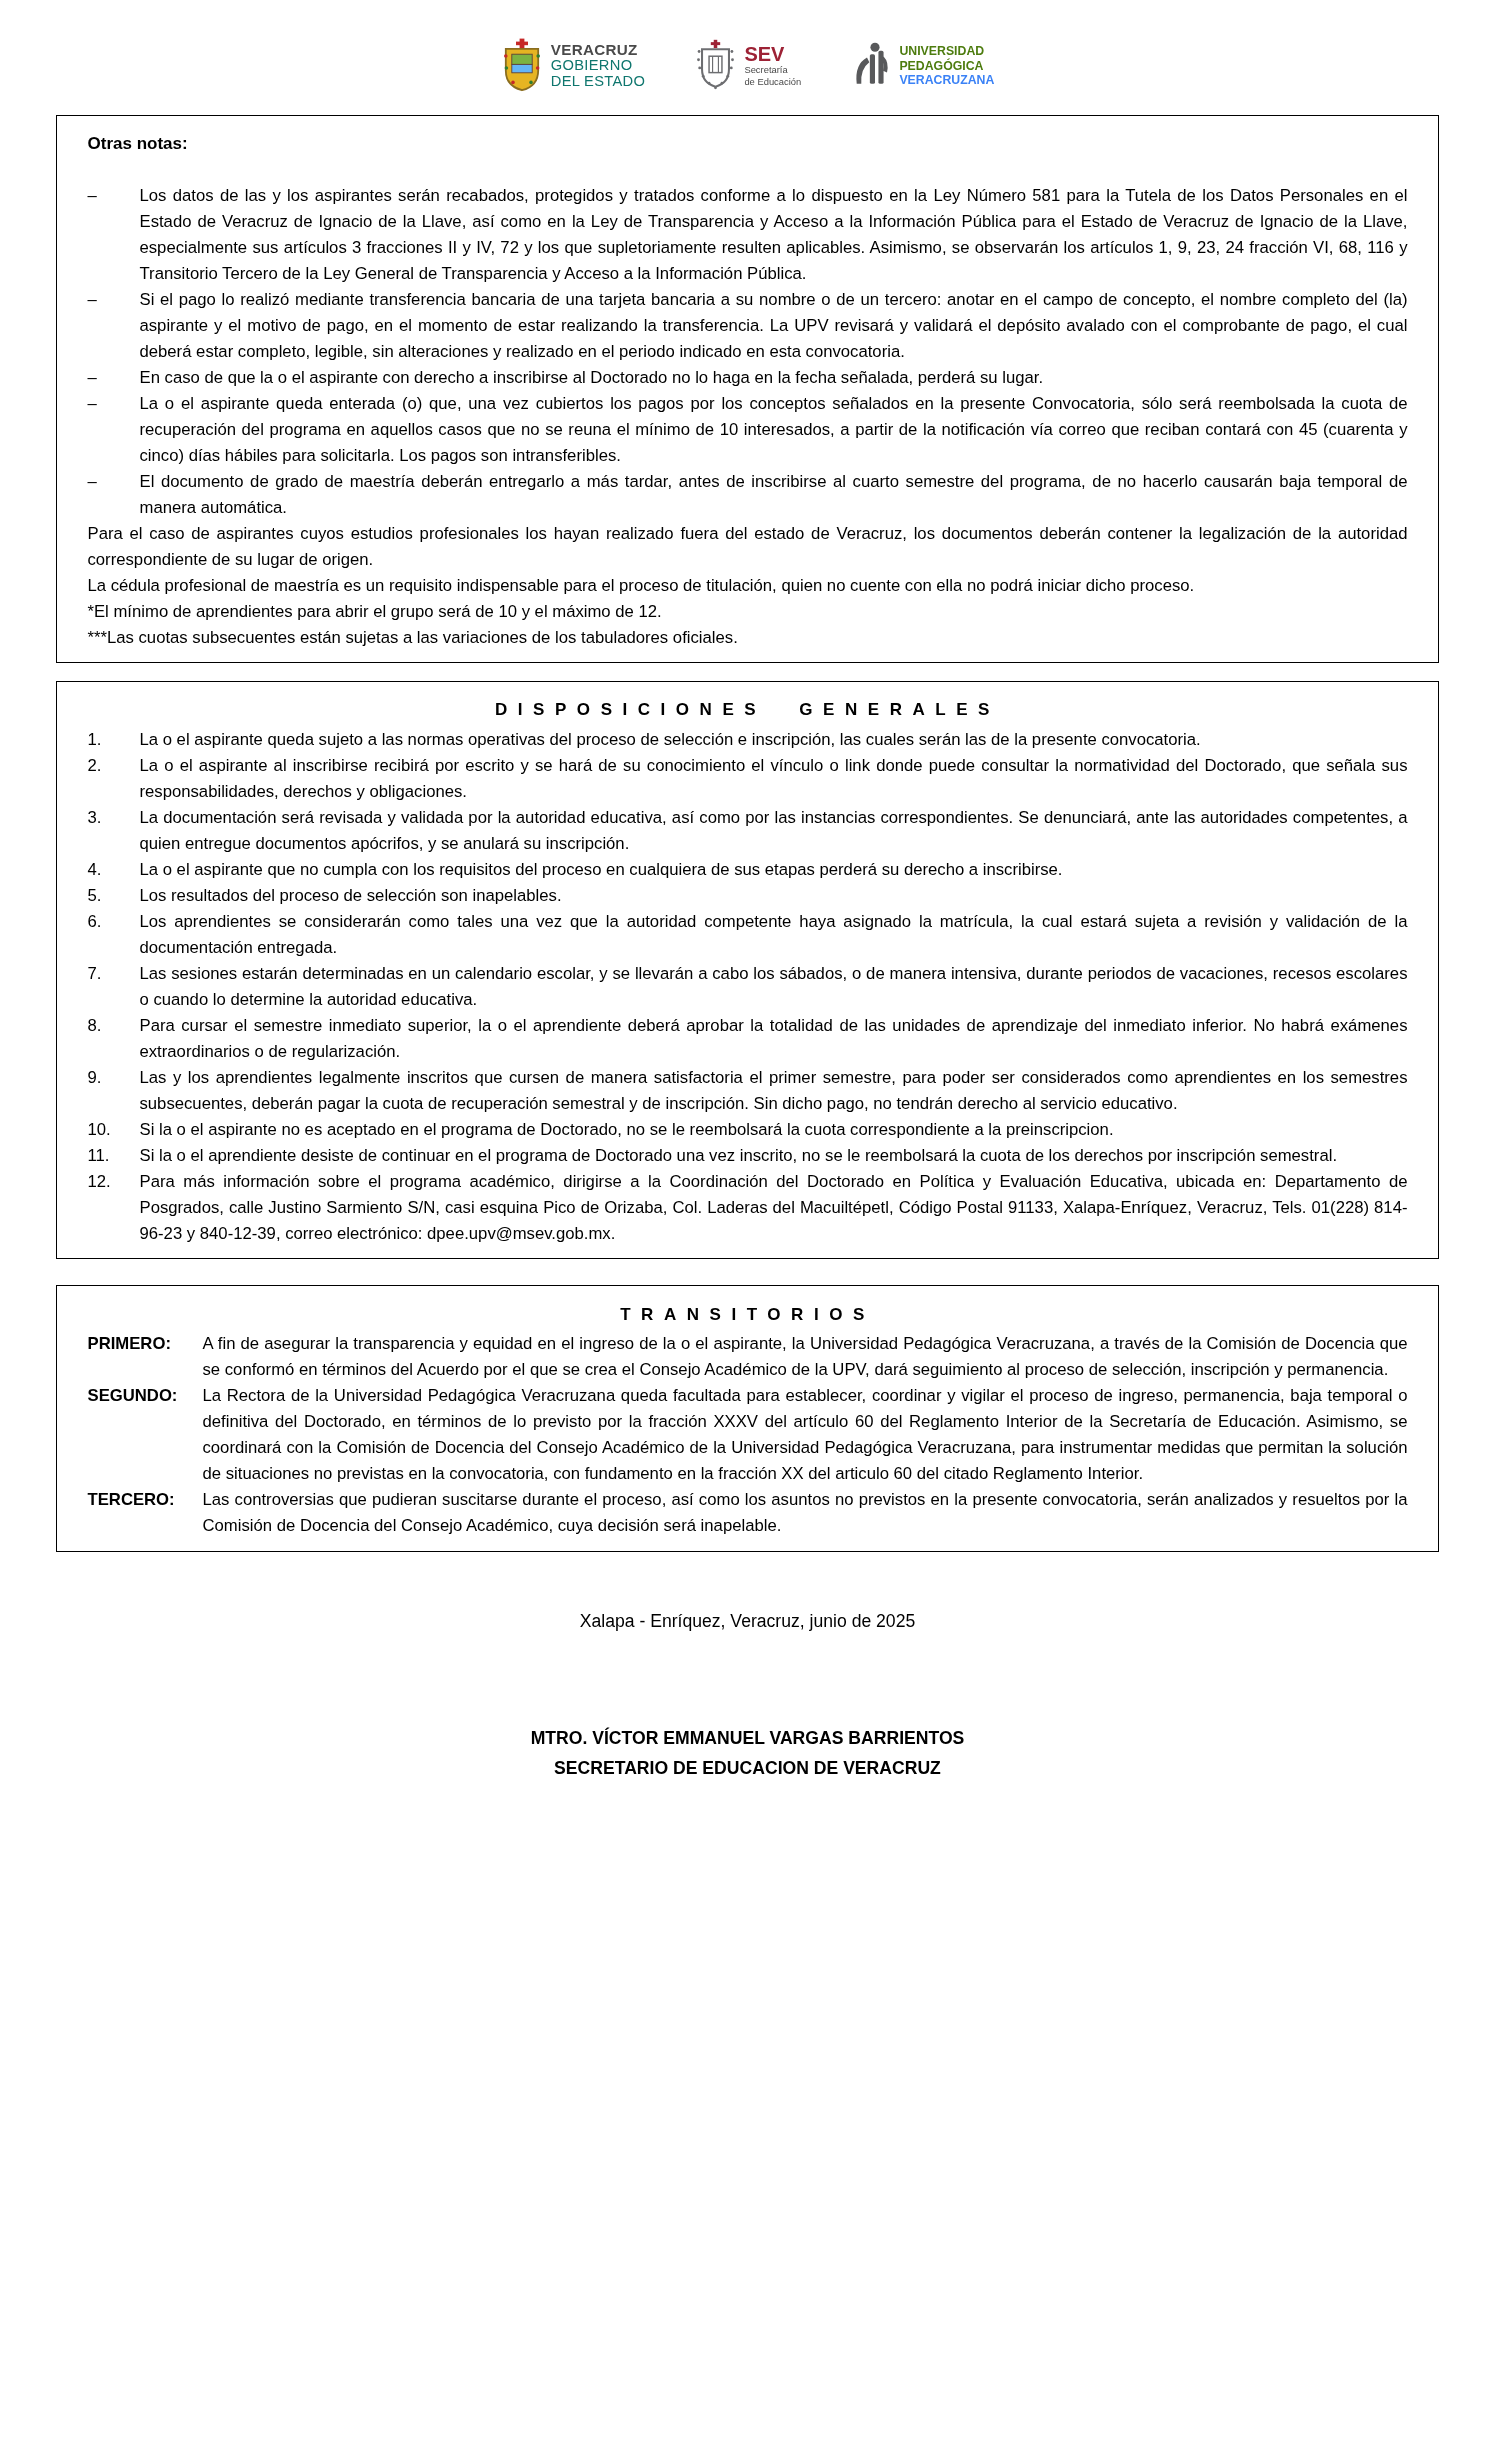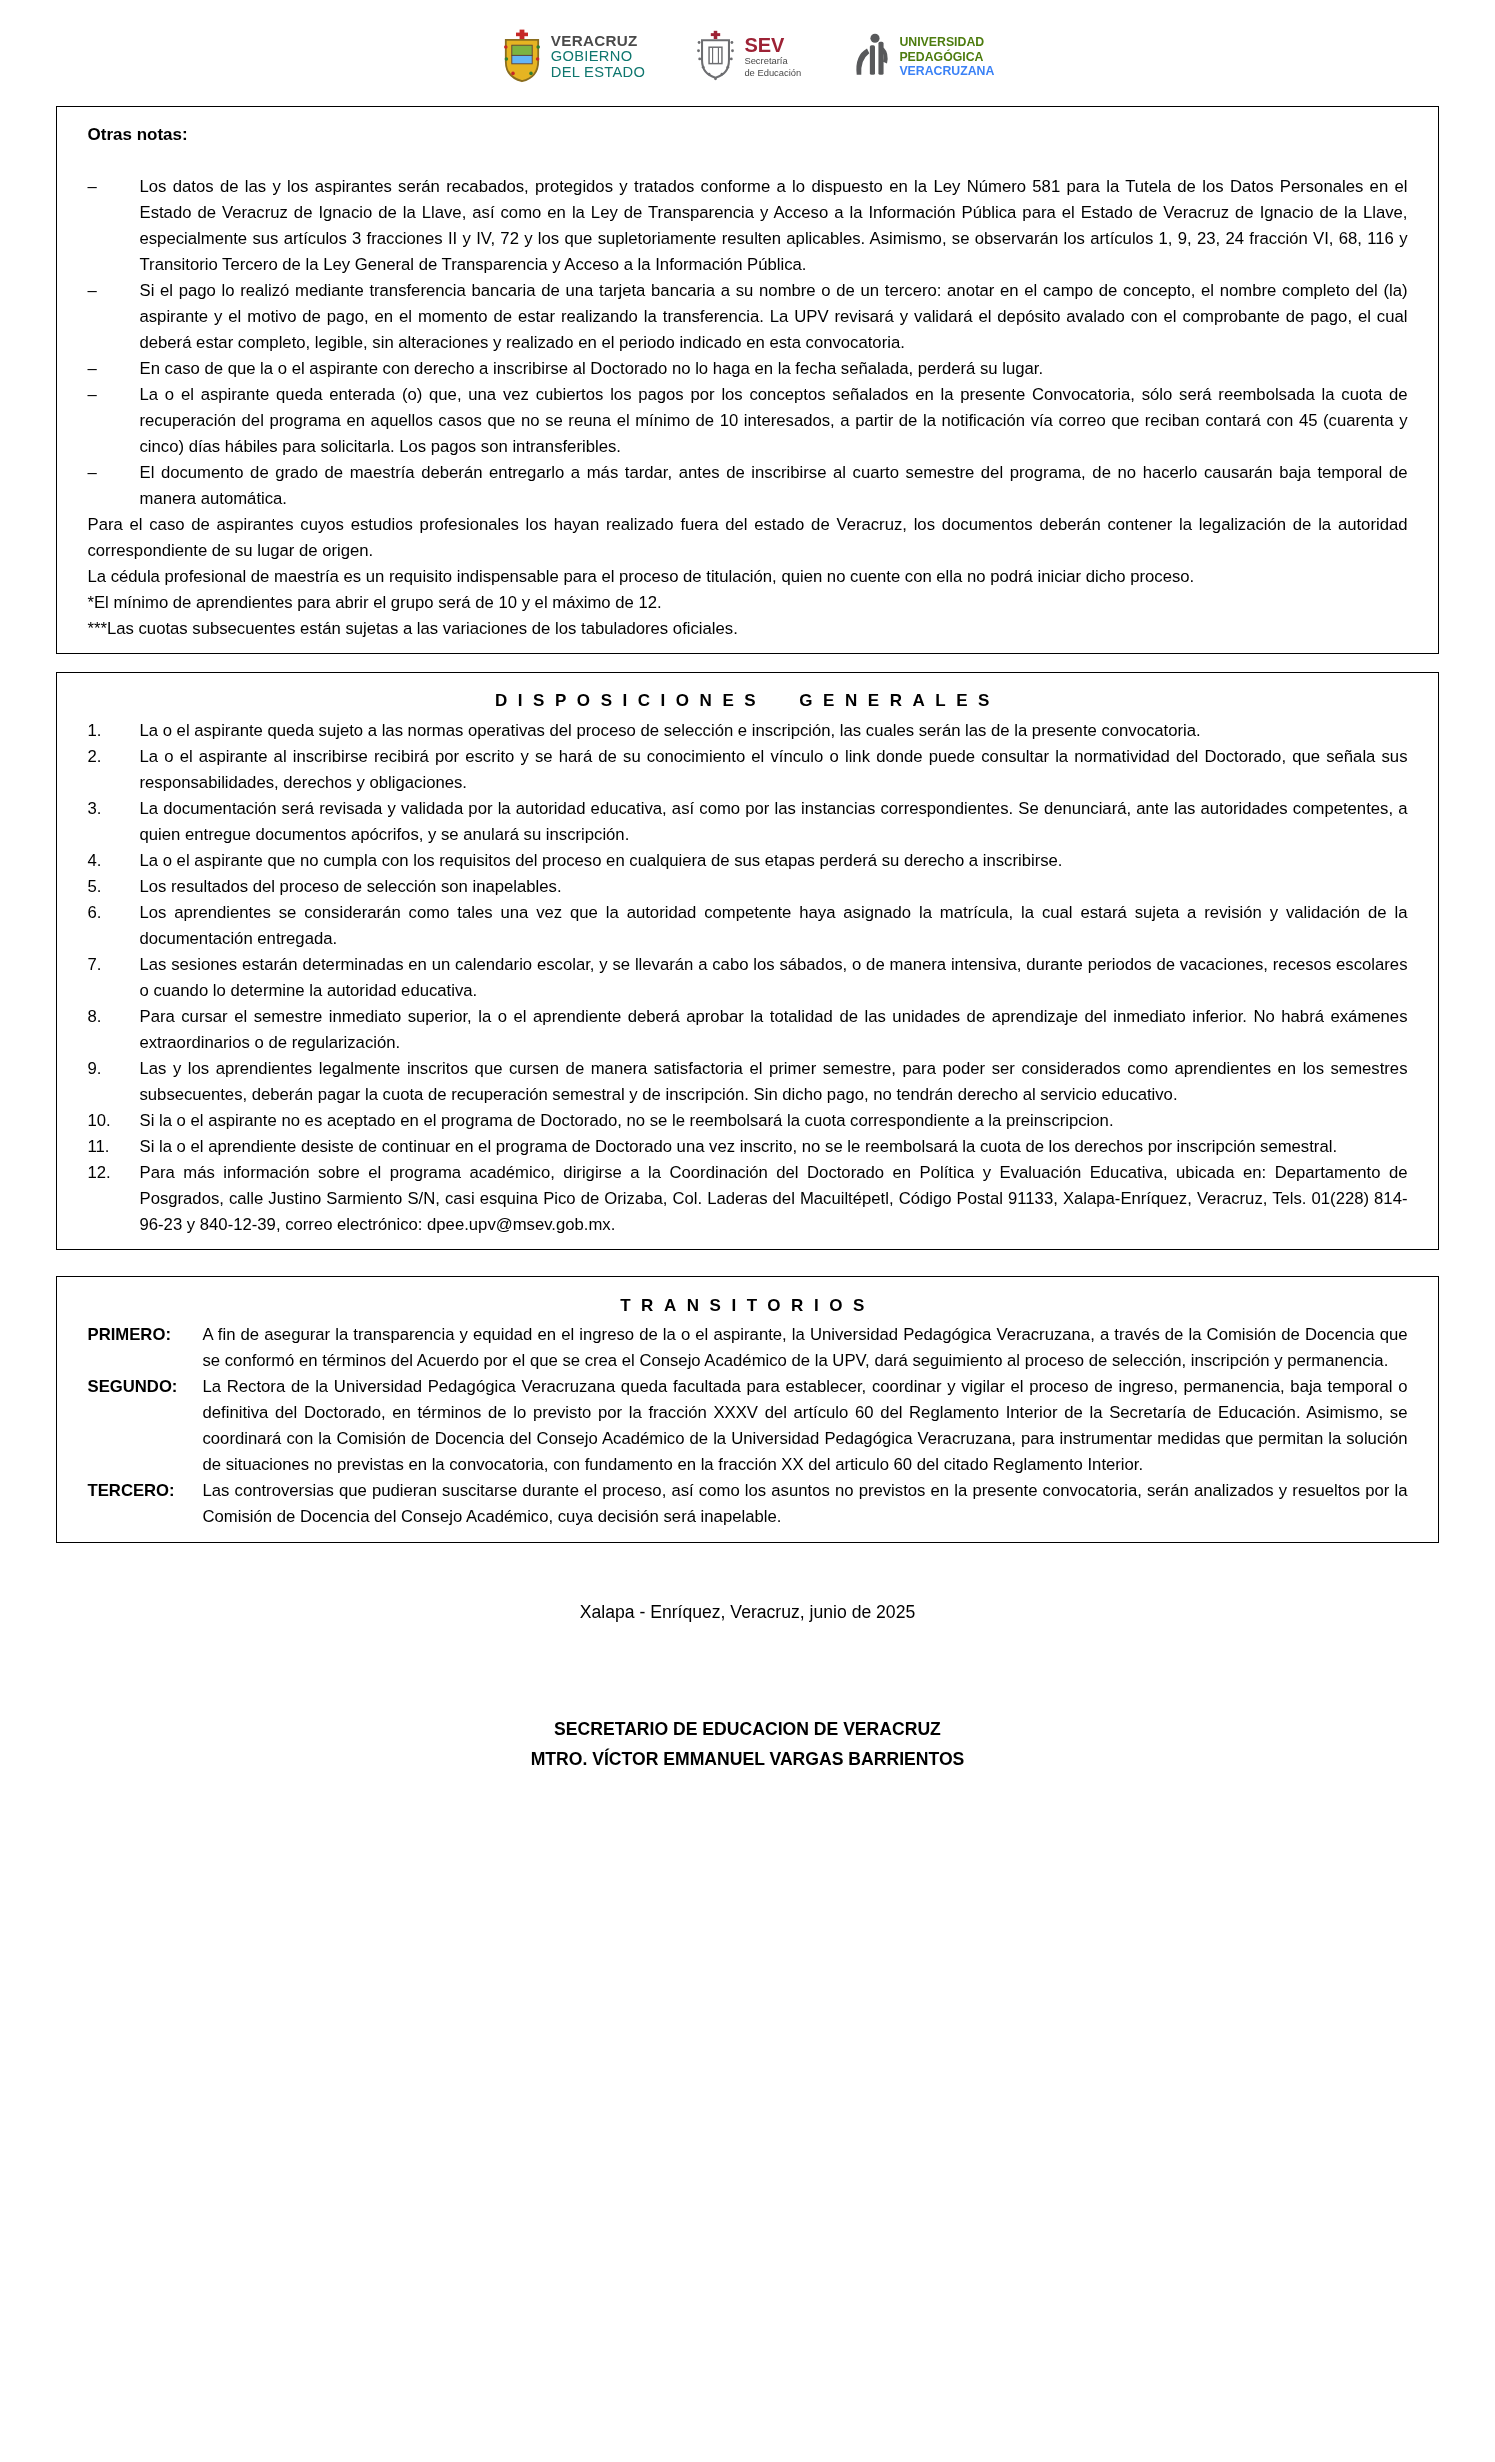--- a/index.html
+++ b/index.html
@@ -1,21 +1,21 @@
 <!DOCTYPE html>
 <html lang="es" style="font-size:9.4px"><head>
 <meta charset="utf-8">
 <style>
   html,body{margin:0;padding:0;background:#ffffff;}
   .page{
     width:1495px;height:2462px;position:relative;background:#ffffff;
     font-family:"Liberation Sans",sans-serif;color:#000;overflow:hidden;
   }
   
-  .logos{display:flex;justify-content:center;align-items:center;gap:50px;padding-top:26px;height:62px;}
+  .logos{display:flex;justify-content:center;align-items:center;gap:50px;padding-top:35px;height:62px;}
   .logo-group{display:flex;align-items:center;gap:8.2px;}
   .logo-text{display:flex;flex-direction:column;justify-content:center;line-height:1.08;}
   .vz-l1{font-size:15.2px;font-weight:bold;color:#4a4a4a;letter-spacing:0.3px;}
   .vz-l2,.vz-l3{font-size:14.7px;color:#0f766e;letter-spacing:0.3px;}
   .sev-title{font-size:20px;font-weight:bold;color:#9d2235;line-height:1;}
   .sev-sub{font-size:9.4px;color:#4a4a4a;line-height:1.25;}
   .upv-l1,.upv-l2{font-size:12.3px;font-weight:bold;color:#4d7c0f;line-height:1.2;}
   .upv-l3{font-size:12.3px;font-weight:bold;color:#3b82f6;line-height:1.2;}
   
   .box{border:1.8px solid #000;margin:0 56px;padding:15.2px 30.5px 11.7px 30.5px;}
@@ -213,18 +213,18 @@
     </div>
     <div class="trans-row">
       <span class="trans-label">TERCERO:</span>
       <span class="trans-text">Las controversias que pudieran suscitarse durante el proceso, así como los asuntos no previstos en la presente convocatoria, serán analizados y resueltos por la Comisión de Docencia del Consejo Académico, cuya decisión será inapelable.</span>
     </div>
   </div>
 
   <div class="dateline">Xalapa - Enríquez, Veracruz, junio de 2025</div>
 
   <div class="signature">
+    <div>MTRO. VÍCTOR EMMANUEL VARGAS BARRIENTOS</div>
     <div>SECRETARIO DE EDUCACION DE VERACRUZ</div>
-    <div>MTRO. VÍCTOR EMMANUEL VARGAS BARRIENTOS</div>
   </div>
 
 </div>
 
 
 </body></html>

